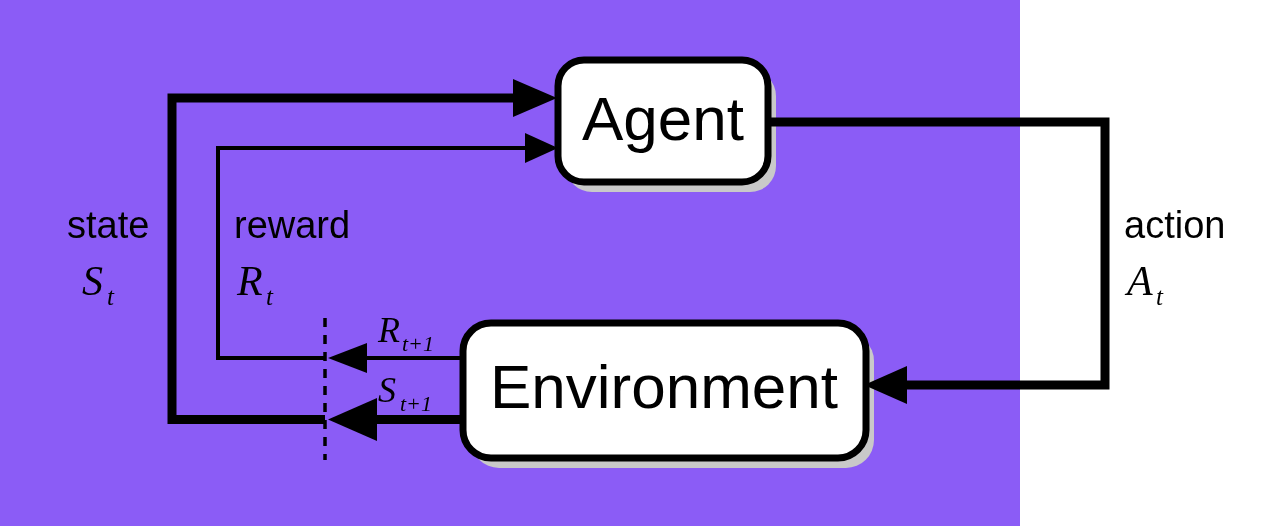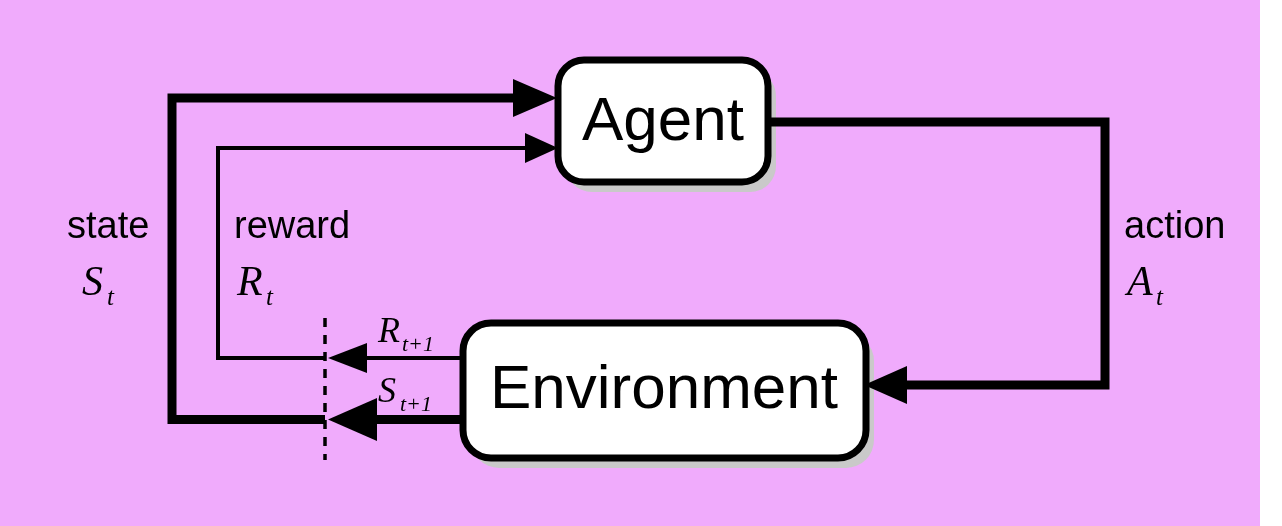--- a/index.html
+++ b/index.html
@@ -8,23 +8,23 @@
     background: #ffffff;
   }
   body {
     width: 1282px;
     height: 526px;
     font-family: "Liberation Sans", sans-serif;
     overflow: hidden;
   }
   #diagram-root {
     position: relative;
-    width: 1260px;
+    width: 1020px;
     height: 526px;
-    background: #f0abfc;
+    background: #8b5cf6;
   }
   svg.canvas {
     position: absolute;
     top: 0;
     left: 0;
     width: 1282px;
     height: 526px;
     display: block;
   }
   .box-fill { fill: #ffffff; }

